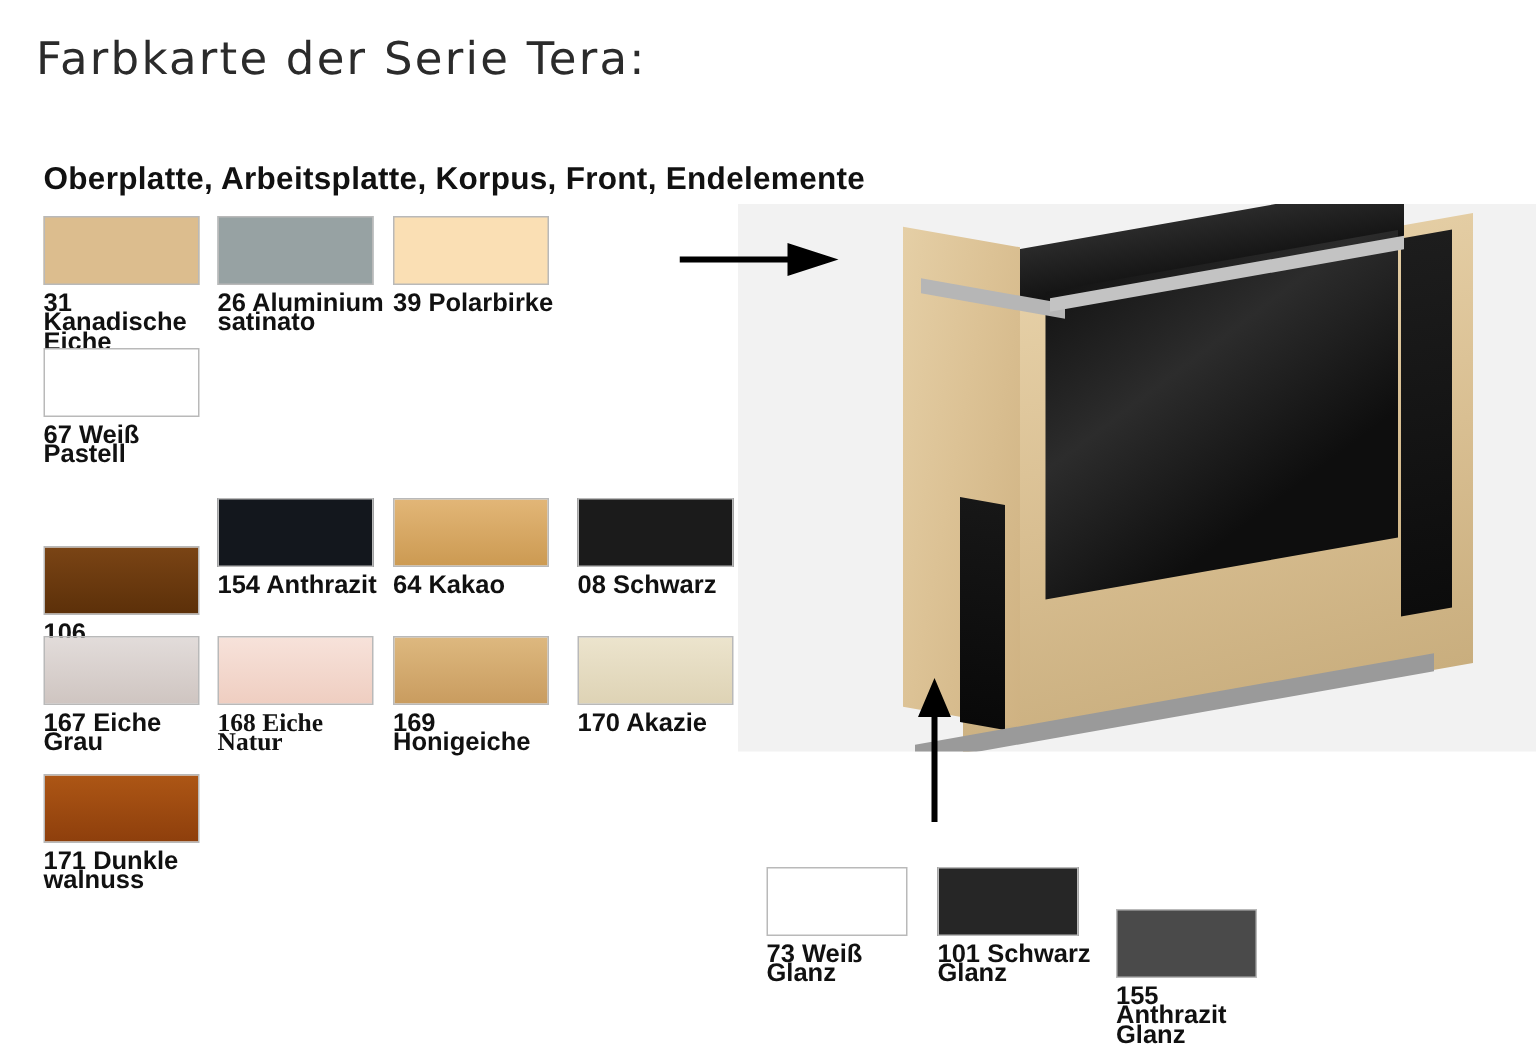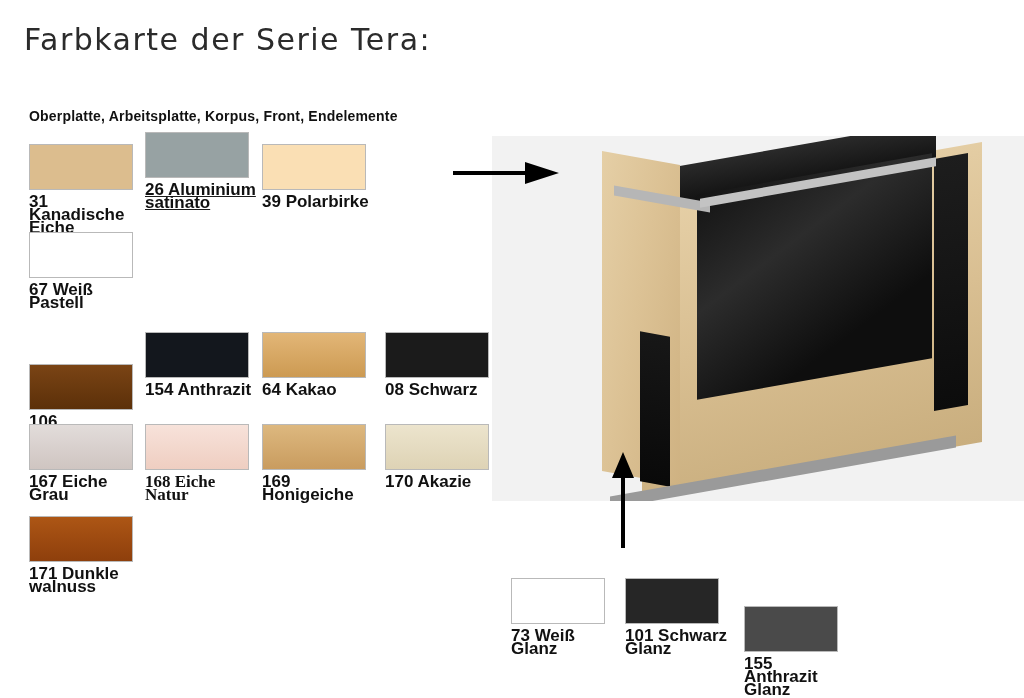--- a/index.html
+++ b/index.html
@@ -26,21 +26,21 @@
     top: 22px;
     font-size: 30px;
     letter-spacing: 1.5px;
     font-weight: 400;
     color: #2b2b2b;
     font-family: "DejaVu Sans", sans-serif;
   }
   
   .section-heading {
     position: absolute;
-    font-size: 14px;
+    font-size: 21px;
     font-weight: bold;
     color: #111;
     letter-spacing: 0.2px;
   }
   #heading-main { left: 29px; top: 108px; }
   #heading-hpl  { left: 511px; top: 539px; }
 
   
   .swatch {
     position: absolute;
@@ -200,21 +200,21 @@
 <div class="page">
 
   <div class="main-title" id="main-title">Farbkarte der Serie Tera:</div>
 
   <div class="section-heading" id="heading-main">Oberplatte, Arbeitsplatte, Korpus, Front, Endelemente</div>
 
   <div class="swatch" style="left:29px; top:144px;">
     <span class="chip" style="background:#dcbd8e"></span>
     <span class="label">31 Kanadische Eiche</span>
   </div>
-  <div class="swatch" style="left:145px; top:132px;text-decoration:underline;">
+  <div class="swatch" style="left:145px; top:144px;">
     <span class="chip" style="background:#97a2a3"></span>
     <span class="label">26 Aluminium satinato</span>
   </div>
   <div class="swatch" style="left:262px; top:144px;">
     <span class="chip" style="background:#fadfb4"></span>
     <span class="label">39 Polarbirke</span>
   </div>
 
   <div class="swatch" style="left:29px; top:232px;">
     <span class="chip" style="background:#ffffff"></span>

